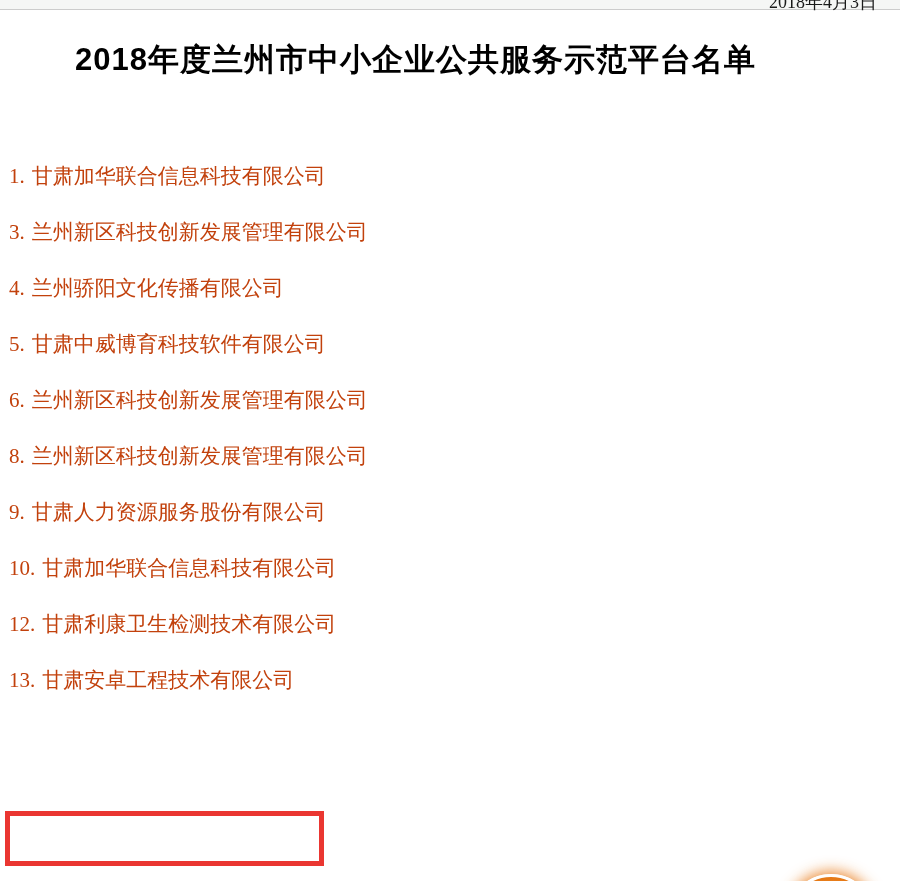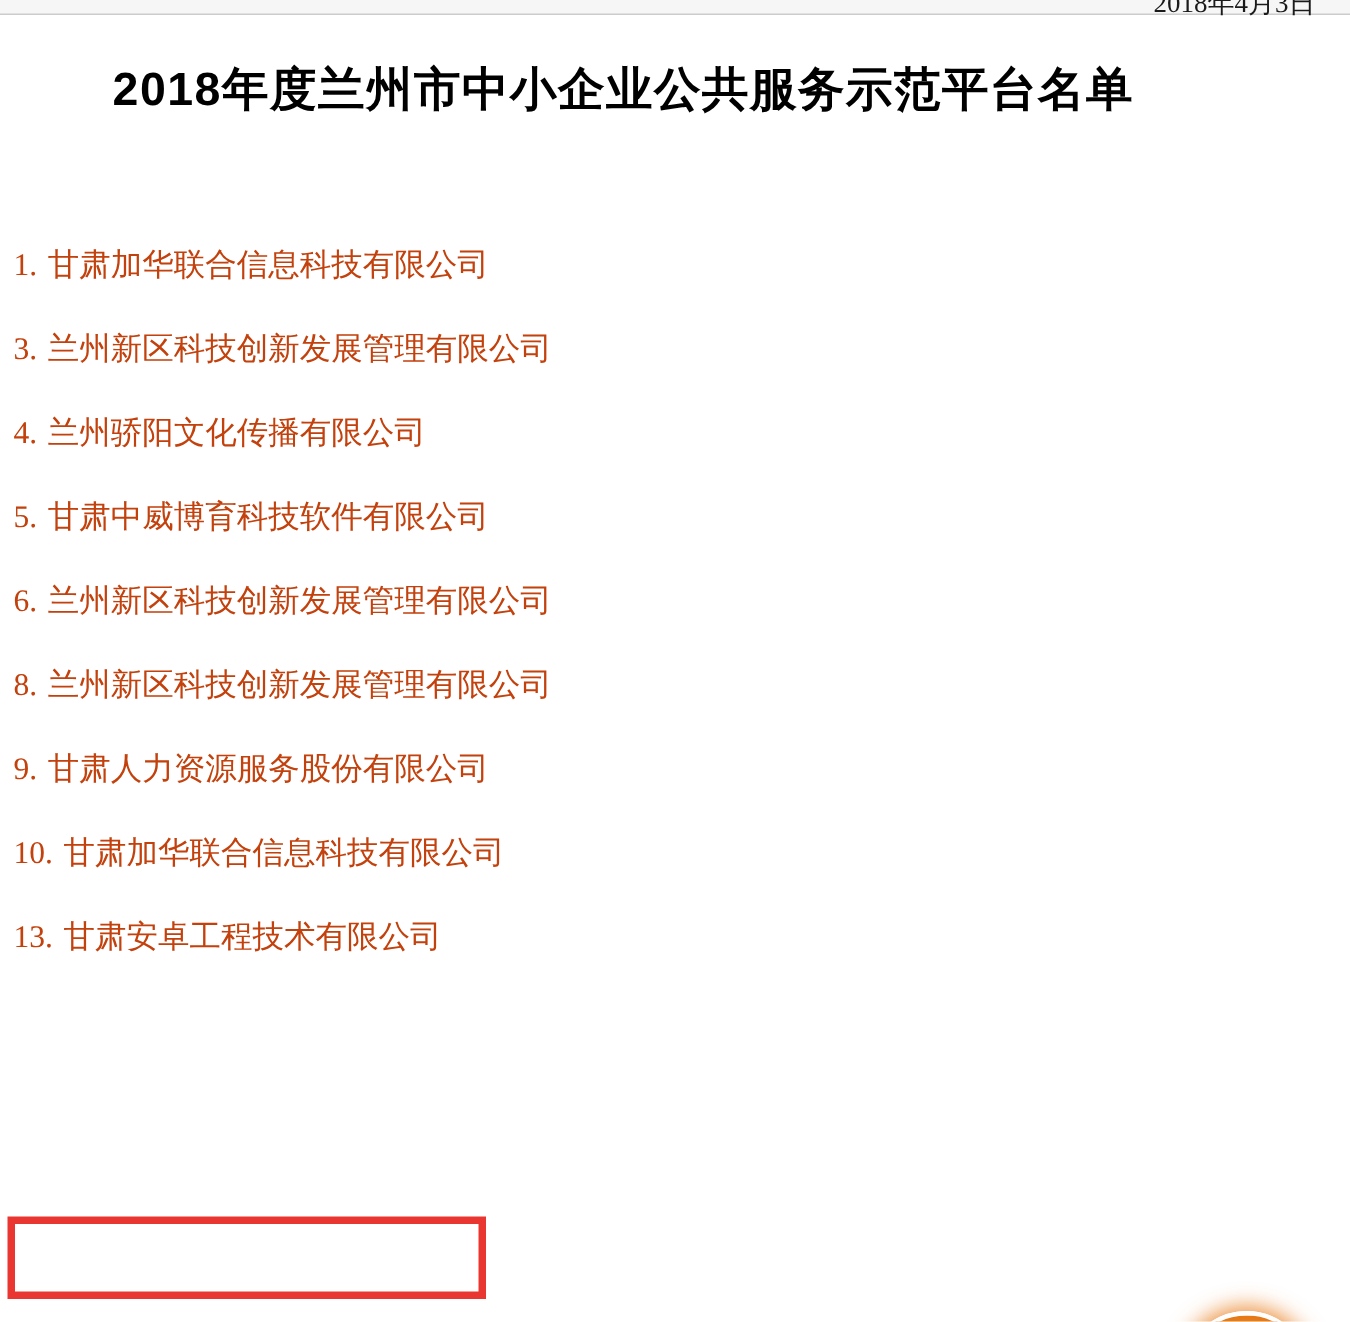--- a/index.html
+++ b/index.html
@@ -113,18 +113,19 @@
 
 <ol class="company-list">
     <li><span class="num">1.</span><span class="name">甘肃加华联合信息科技有限公司</span></li>
     <li><span class="num">3.</span><span class="name">兰州新区科技创新发展管理有限公司</span></li>
     <li><span class="num">4.</span><span class="name">兰州骄阳文化传播有限公司</span></li>
     <li><span class="num">5.</span><span class="name">甘肃中威博育科技软件有限公司</span></li>
     <li><span class="num">6.</span><span class="name">兰州新区科技创新发展管理有限公司</span></li>
     <li><span class="num">8.</span><span class="name">兰州新区科技创新发展管理有限公司</span></li>
     <li><span class="num">9.</span><span class="name">甘肃人力资源服务股份有限公司</span></li>
     <li><span class="num">10.</span><span class="name">甘肃加华联合信息科技有限公司</span></li>
+    <li><span class="num">12.</span><span class="name">甘肃利康卫生检测技术有限公司</span></li>
     <li><span class="num">13.</span><span class="name">甘肃安卓工程技术有限公司</span></li>
   </ol>
 
 <div class="highlight-box"></div>
 
 <div class="floating-button"></div>
 
 </body></html>

